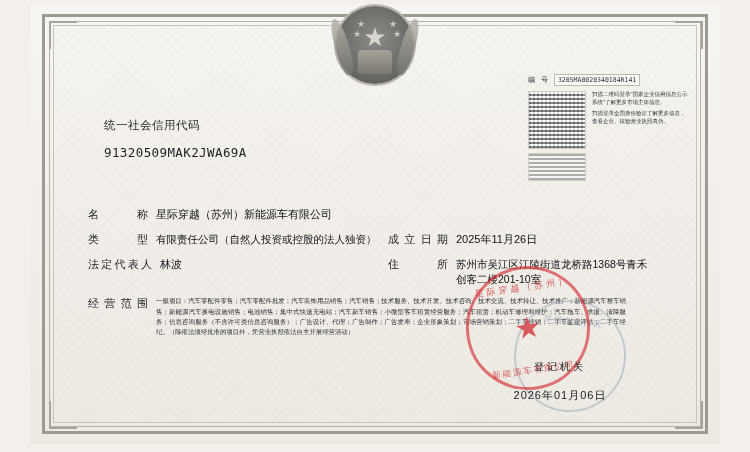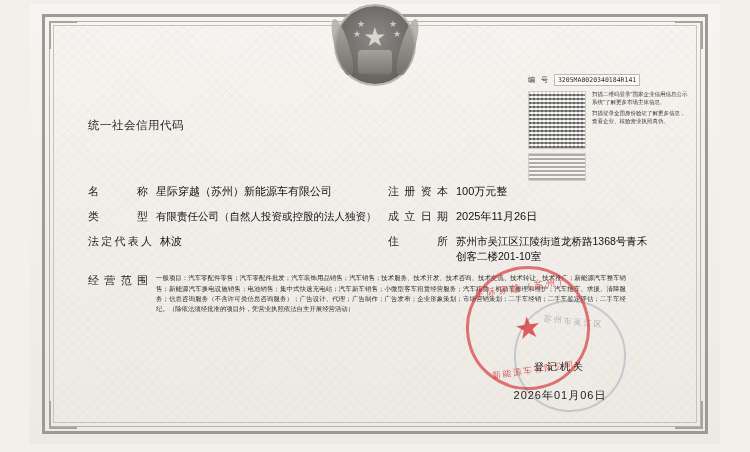--- a/index.html
+++ b/index.html
@@ -153,21 +153,21 @@
     font-family: "DejaVu Serif", "Liberation Serif", serif;
     font-size: 30px;
     letter-spacing: 6px;
     color: rgba(140,138,132,0.22);
     white-space: nowrap;
   }
 
   
   .code-block {
     position: absolute;
-    left: 88px;
+    left: 104px;
     top: 118px;
     width: 160px;
   }
   .code-label {
     font-size: 11.5px;
     color: #2a2a2a;
     letter-spacing: 0.5px;
   }
   .code-value {
     margin-top: 12px;
@@ -235,21 +235,21 @@
     margin-top: 3px;
     font-size: 5.5px;
     line-height: 1.45;
     color: #3a3a3a;
   }
 
   
   .fields {
     position: absolute;
     left: 88px;
-    top: 184px;
+    top: 207px;
     width: 560px;
     font-size: 11px;
     color: #1d1d1d;
   }
   .field-row {
     display: flex;
     margin-bottom: 9px;
     align-items: flex-start;
   }
   .f-left {
@@ -418,20 +418,21 @@
     <div class="emblem-star-small" style="left:30px; top:20px;">★</div>
     <div class="emblem-star-small" style="left:26px; top:30px;">★</div>
     <div class="emblem-star-small" style="left:62px; top:20px;">★</div>
     <div class="emblem-star-small" style="left:66px; top:30px;">★</div>
     <div class="emblem-gear"></div>
   </div>
 
 
   <div class="code-block">
     <div class="code-label">统一社会信用代码</div>
+    <div class="code-value">91320509MAK2JWA69A</div>
   </div>
 
   <div class="qr-panel">
     <div class="qr-no-row">
       <span class="qr-no-label">编 号</span>
       <span class="qr-no-value">3205MA0020340184R141</span>
     </div>
     <div class="qr-body">
       <div>
         <div class="qr-code"></div>
@@ -444,24 +445,20 @@
     </div>
   </div>
 
   <div class="fields">
 
     <div class="field-row">
       <div class="f-left">
         <div class="f-label">名　　称</div>
         <div class="f-value">星际穿越（苏州）新能源车有限公司</div>
       </div>
-      <div class="f-right">
-        <div class="f-label">注册资本</div>
-        <div class="f-value">100万元整</div>
-      </div>
     </div>
 
     <div class="field-row">
       <div class="f-left">
         <div class="f-label">类　　型</div>
         <div class="f-value small">有限责任公司（自然人投资或控股的法人独资）</div>
       </div>
       <div class="f-right">
         <div class="f-label">成立日期</div>
         <div class="f-value">2025年11月26日</div>

